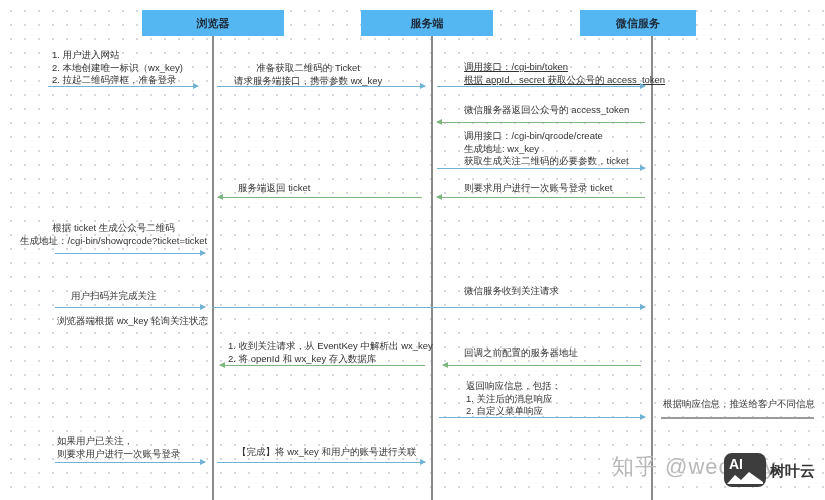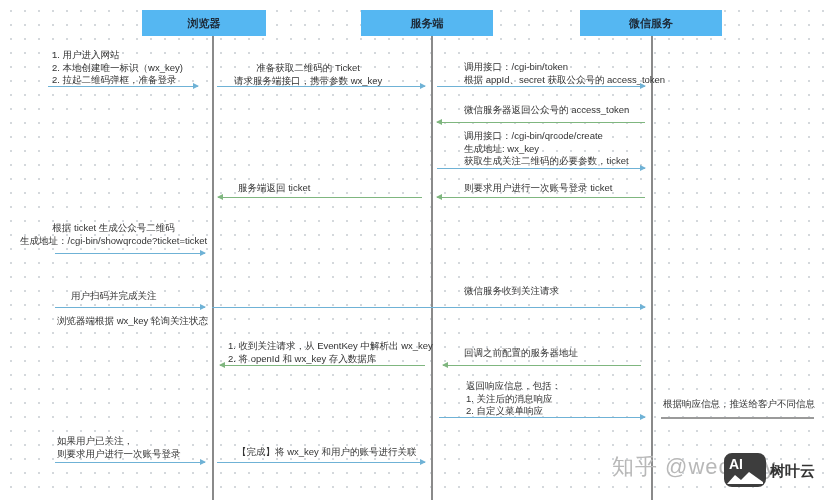--- a/index.html
+++ b/index.html
@@ -39,48 +39,48 @@
     position:absolute; left:724px; top:453px; width:42px; height:34px;
     background:#3d3d3d; border-radius:8px; color:#fff; font-weight:bold; font-size:14px;
     display:flex; align-items:flex-start; justify-content:flex-start; padding:3px 0 0 5px; box-sizing:border-box;
   }
   .logo-box svg { position:absolute; left:3px; bottom:3px; }
   .logo-text { position:absolute; left:770px; top:462px; font-size:15px; font-weight:bold; color:#333; }
 </style>
 </head>
 <body>
 
-<div class="actor" style="left:142px; width:124px;">
+<div class="actor" style="left:142px; width:142px;">
   <span>浏览器</span>
 </div>
 <div class="actor" style="left:361px; width:132px;">
   <span>服务端</span>
 </div>
-<div class="actor" style="left:580px; width:142px;">
+<div class="actor" style="left:580px; width:116px;">
   <span>微信服务</span>
 </div>
 
 <div class="lifeline" style="left:212px;"></div>
 <div class="lifeline" style="left:431px;"></div>
 <div class="lifeline" style="left:651px;"></div>
 
 <div class="msg" style="left:52px; top:49px;">
   <div>1. 用户进入网站</div>
   <div>2. 本地创建唯一标识（wx_key)</div>
   <div>2. 拉起二维码弹框，准备登录</div>
 </div>
 <div class="arrow blue right" style="left:48px; width:150px; top:86px;"></div>
 
 <div class="msg" style="left:234px; top:62px; text-align:center;">
   <div>准备获取二维码的 Ticket</div>
   <div>请求服务端接口，携带参数 wx_key</div>
 </div>
 <div class="arrow blue right" style="left:217px; width:208px; top:86px;"></div>
 
-<div class="msg" style="left:464px; top:61px;">
+<div class="msg" style="left:464px; top:61px;text-decoration:underline;">
   <div>调用接口：/cgi-bin/token</div>
   <div>根据 appId、secret 获取公众号的 access_token</div>
 </div>
 <div class="arrow blue right" style="left:437px; width:208px; top:86px;"></div>
 
 <div class="msg" style="left:464px; top:104px;">
   <div>微信服务器返回公众号的 access_token</div>
 </div>
 <div class="arrow green left" style="left:437px; width:208px; top:122px;"></div>
 

